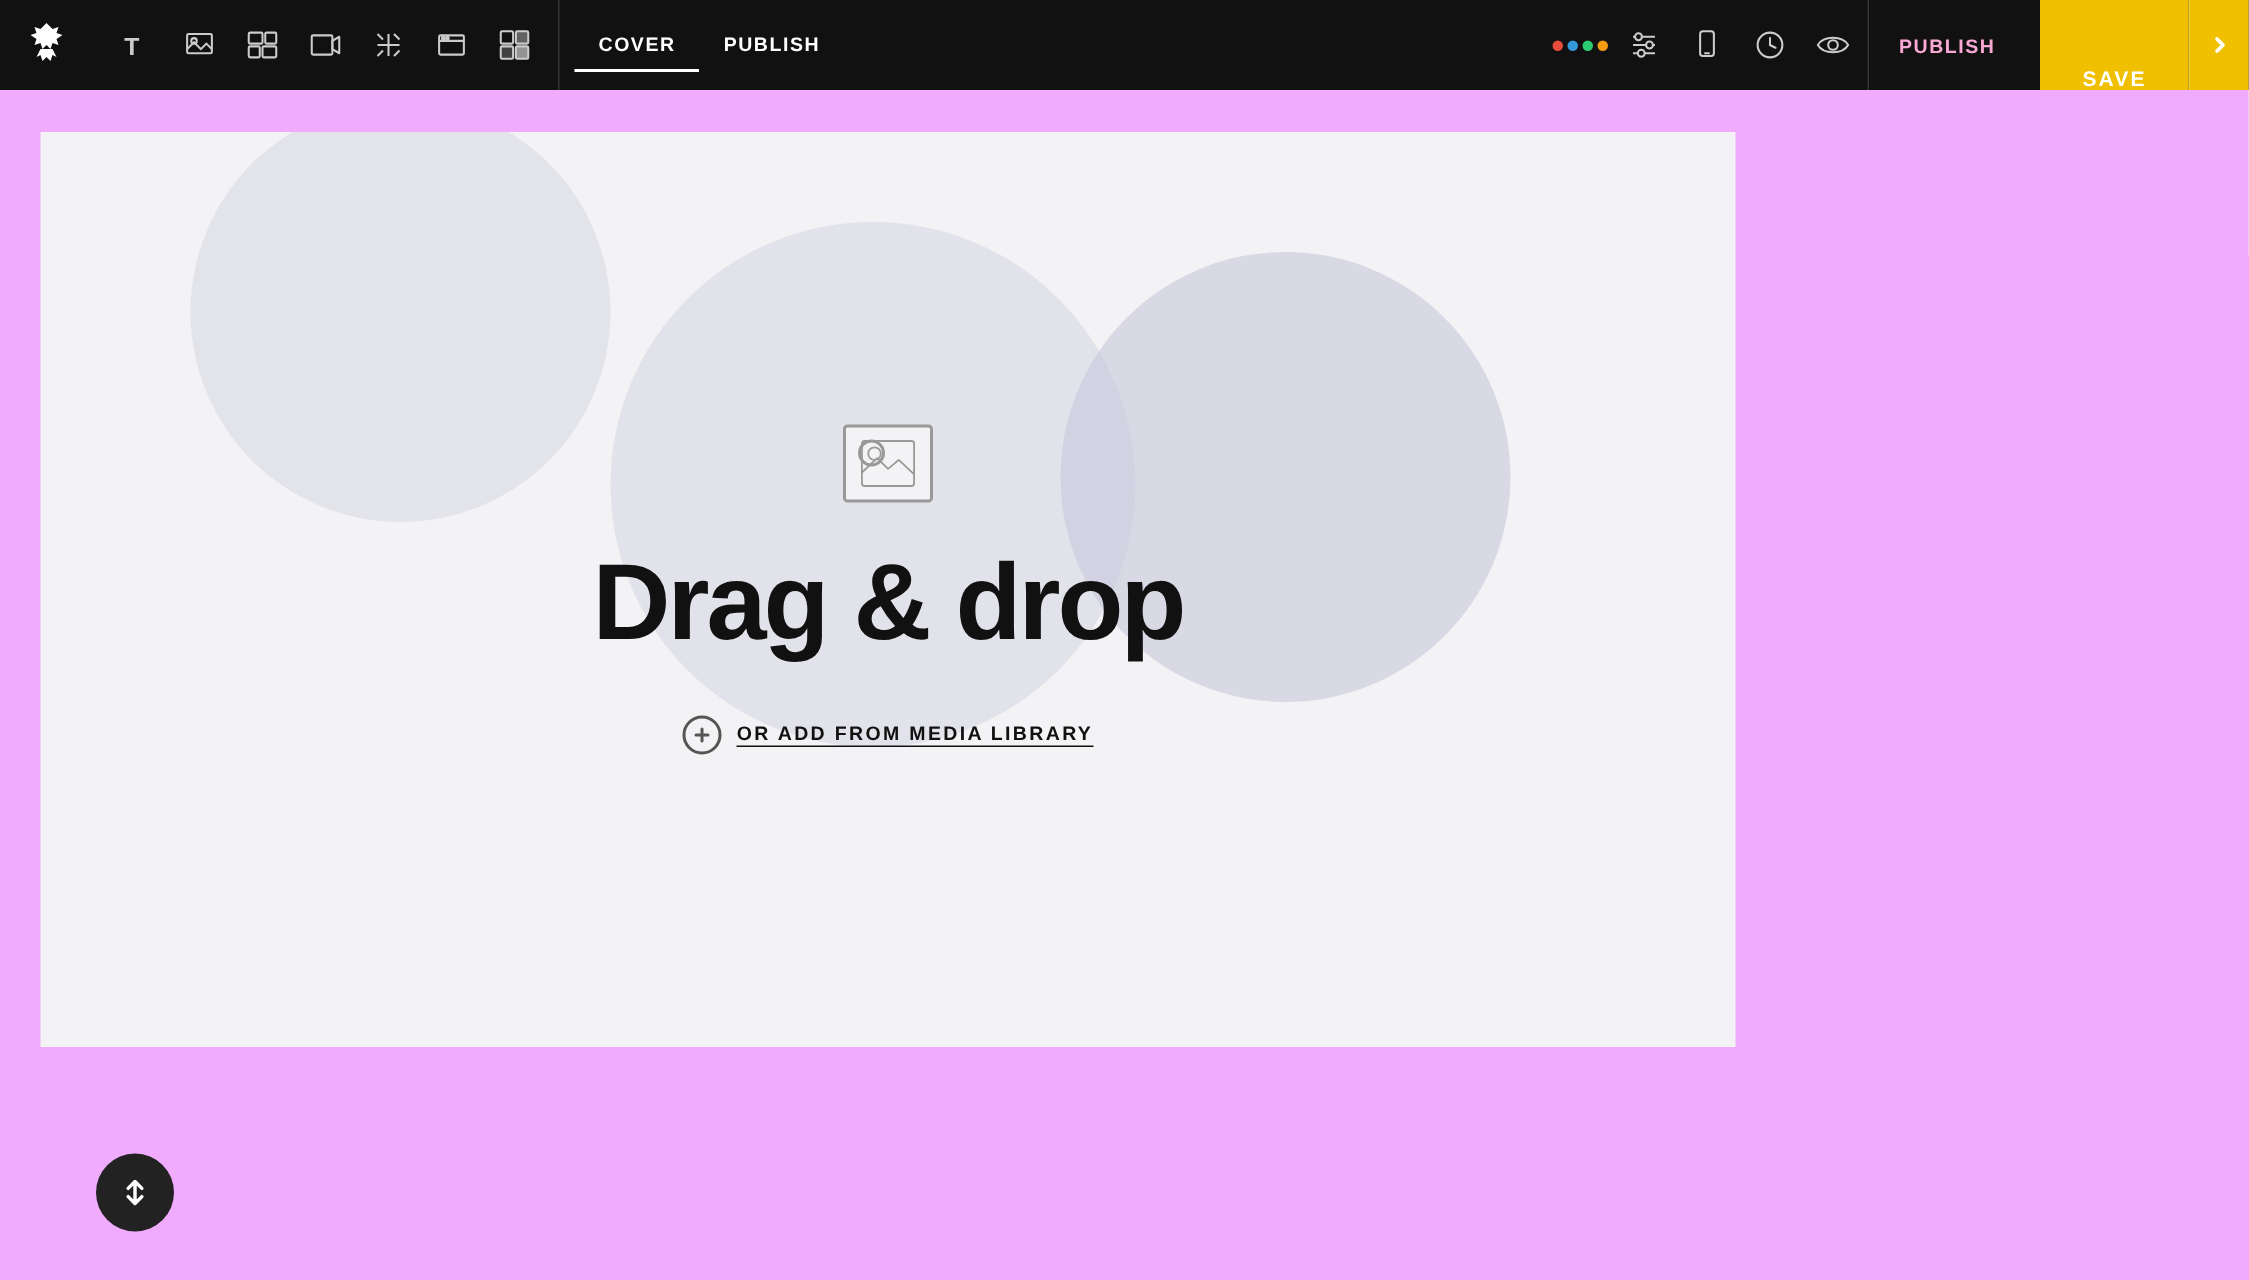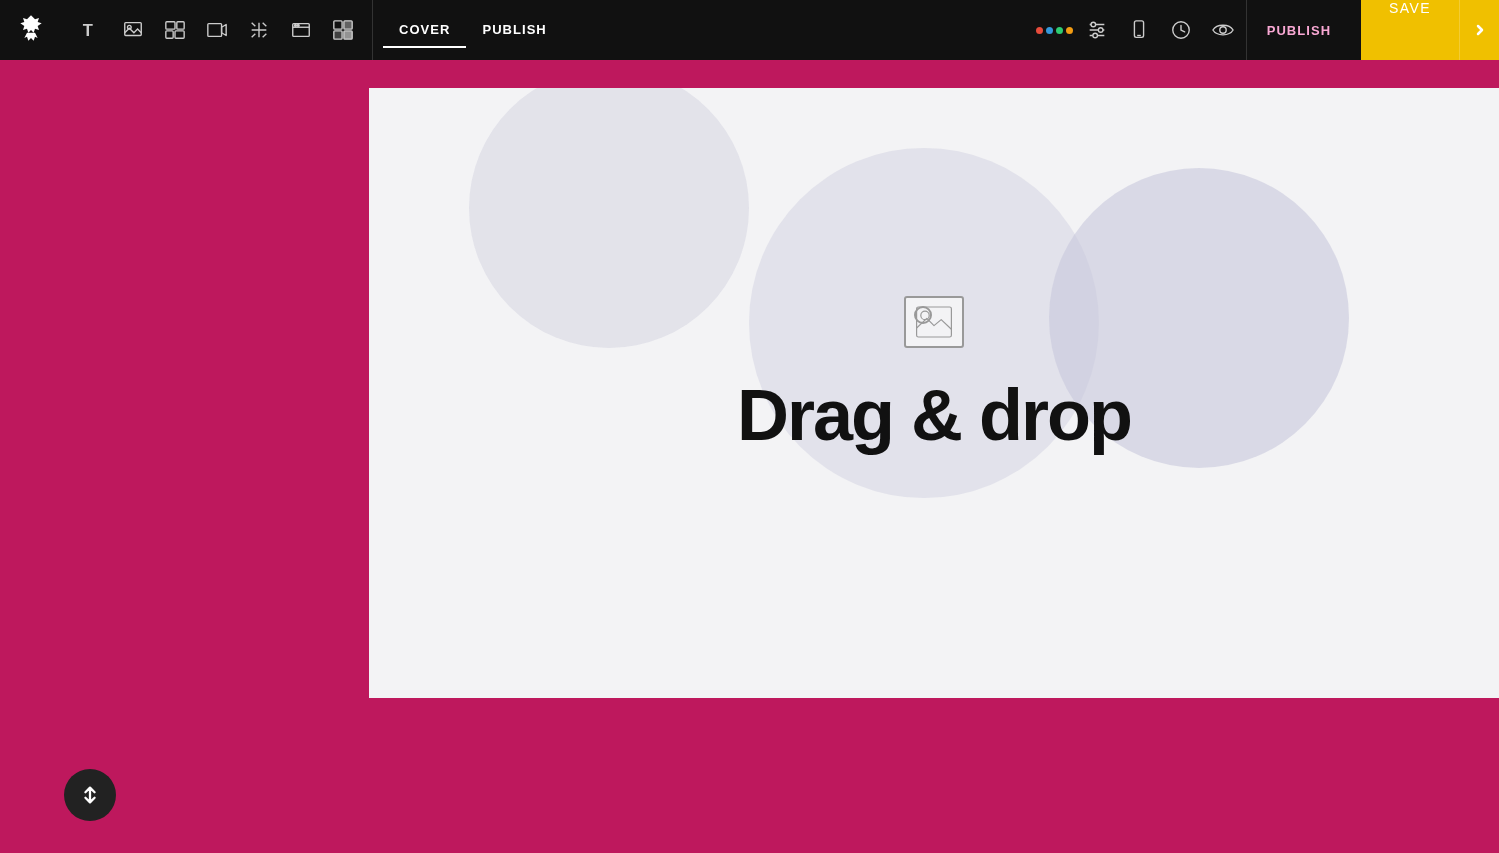--- a/index.html
+++ b/index.html
@@ -94,23 +94,23 @@
       letter-spacing: 0.08em;
       color: #f9a8d4;
       cursor: pointer;
       border-left: 1px solid #333;
     }
 
     .toolbar-save {
       padding: 0 28px;
       height: 100%;
       display: flex;
-      align-items: flex-start;
+      align-items: flex-end;
       font-size: 14px;
-      font-weight: 400;
+      font-weight: 700;
       letter-spacing: 0.1em;
       color: #fff;
       cursor: pointer;
       background: #f0c000;
       color: #fff;
       flex-shrink: 0;
     }
 
     .toolbar-chevron {
       width: 40px; height: 60px;
@@ -118,27 +118,28 @@
       background: #f0c000;
       cursor: pointer;
       border-left: 1px solid rgba(255,255,255,0.2);
     }
     .toolbar-chevron svg { width: 16px; height: 16px; stroke: #fff; fill: none; stroke-width: 2.5; }
 
     
     .canvas-area {
       width: 100%;
       height: calc(853px - 60px);
-      background: #be185d;
+      background: #f0abfc;
       display: flex;
       align-items: flex-start;
-      justify-content: flex-end;
+      justify-content: flex-start;
       padding-top: 0;
       position: relative;
       overflow: hidden;
+      padding-left: 27px;
     }
 
     .page-canvas {
       width: 1130px;
       height: 610px;
       background: #f3f3f5;
       margin-top: 28px;
       position: relative;
       overflow: hidden;
       display: flex;
@@ -408,20 +409,28 @@
           <rect x="1" y="1" width="58" height="50" rx="3" stroke="#999" stroke-width="2" fill="none"></rect>
           <circle cx="15" cy="15" r="7" stroke="#999" stroke-width="2" fill="none"></circle>
           <path d="M1 36 L18 20 L30 32 L42 22 L59 38" stroke="#999" stroke-width="2" fill="none" stroke-linejoin="round"></path>
         </svg>
       </div>
 
       <div class="drag-drop-text">
         <div>Drag &amp; drop</div>
       </div>
 
+      <div class="media-library-link">
+        <div class="plus-circle">
+          <svg viewBox="0 0 12 12">
+              <path d="M6 2 L6 10 M2 6 L10 6" stroke="#555" stroke-width="2" stroke-linecap="round"></path>
+            </svg>
+        </div>
+        <span class="underline">OR ADD FROM MEDIA LIBRARY</span>
+      </div>
     </div>
   </div>
 
   <div class="scroll-btn">
     <svg viewBox="0 0 24 24">
       <path d="M12 5 L12 19 M7 9 L12 4 L17 9 M7 15 L12 20 L17 15" stroke="#fff" stroke-width="2.5" stroke-linecap="round" stroke-linejoin="round"></path>
     </svg>
   </div>
 </div>
 

